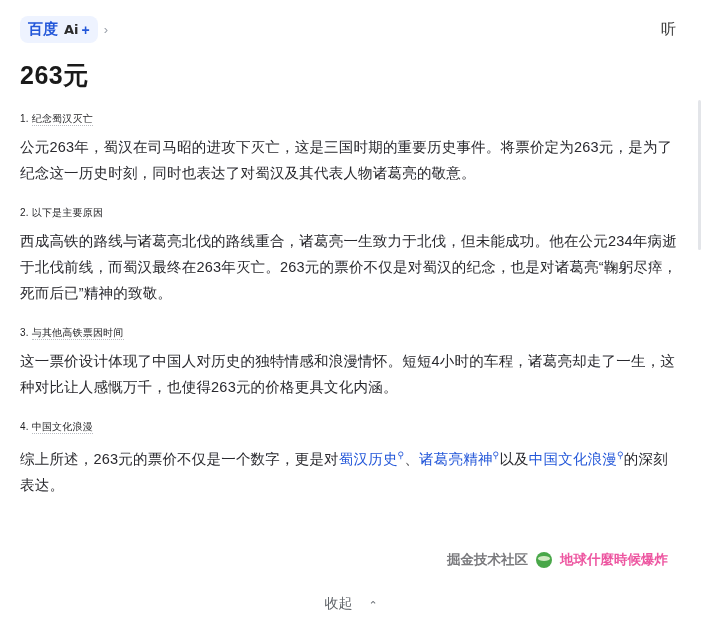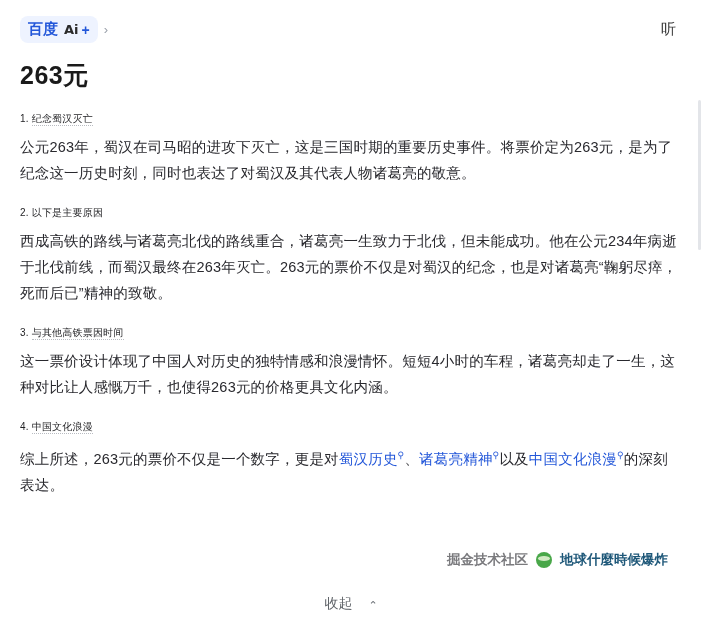--- a/index.html
+++ b/index.html
@@ -161,21 +161,21 @@
     content: "";
     position: absolute;
     left: 2px;
     top: 4px;
     width: 12px;
     height: 5px;
     background: #cfe8c0;
     border-radius: 50%;
   }
   .wm-right {
-    color: #0c4a6e;
+    color: #ec4899;
   }
 
   
   .collapse-bar {
     position: absolute;
     left: 0;
     right: 0;
     bottom: 0;
     height: 34px;
     display: flex;

